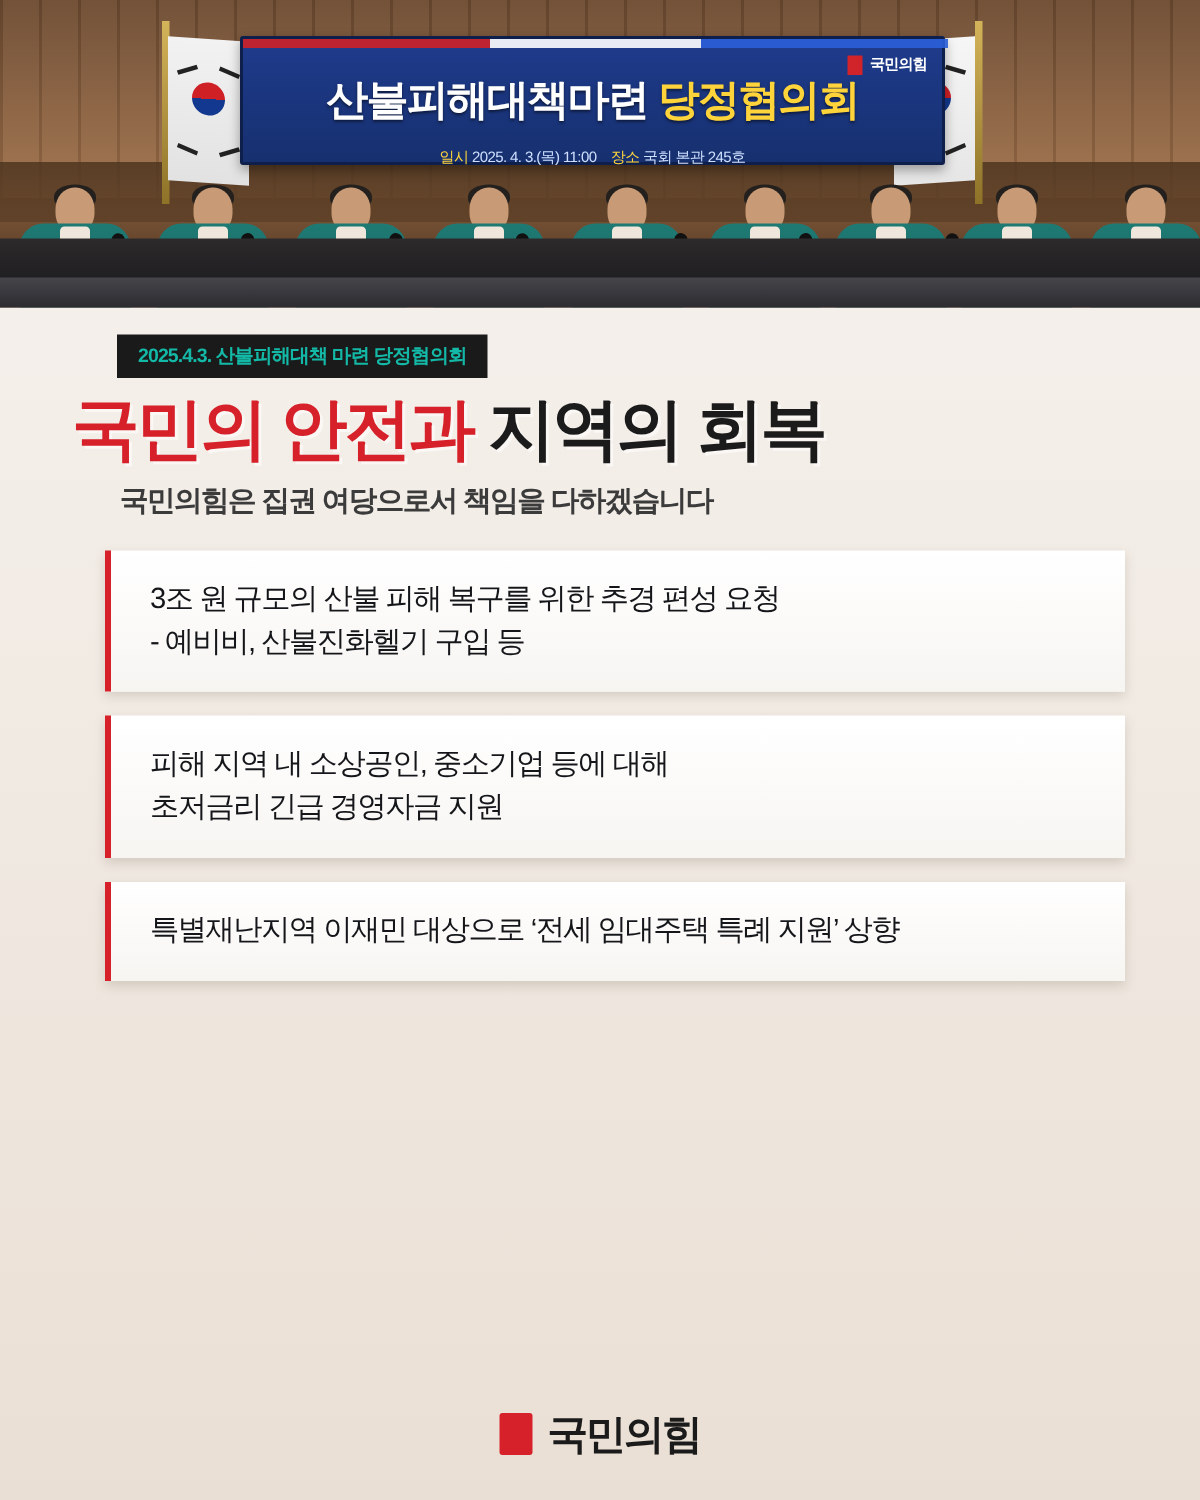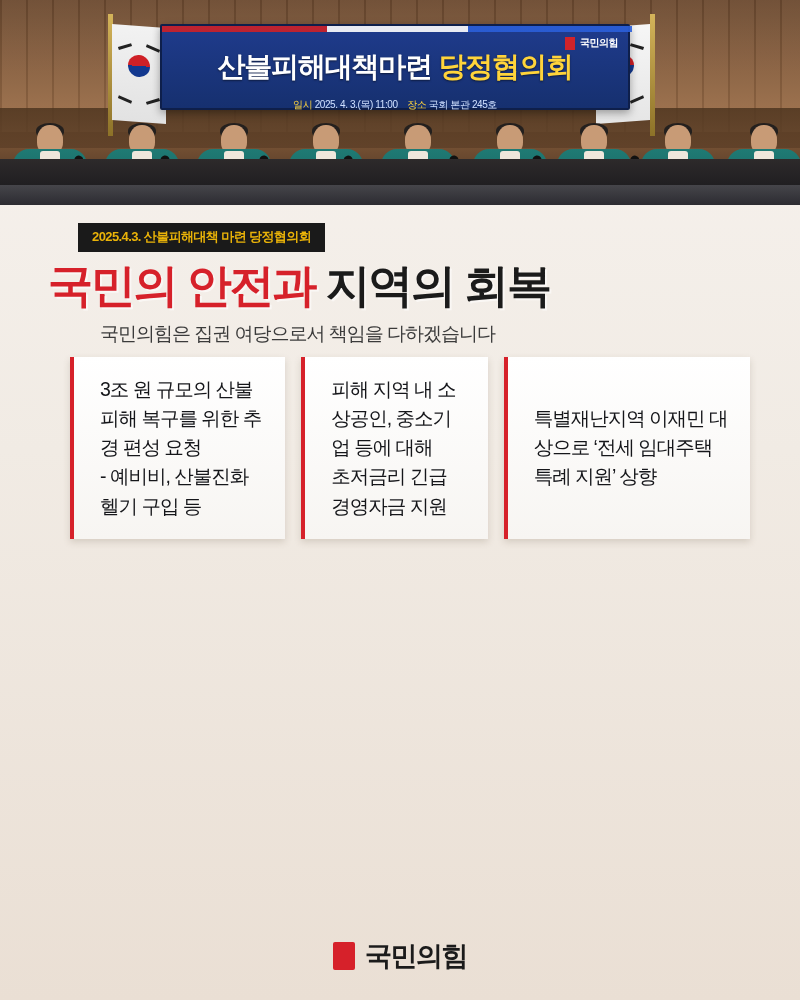--- a/index.html
+++ b/index.html
@@ -113,40 +113,40 @@
     width:34px; height:12px; background:#e9e4da; border-radius:2px;
   }
   .mic { position:absolute; bottom:20px; width:3px; height:26px; background:#111; transform-origin: bottom center; }
   .mic::after { content:""; position:absolute; top:-4px; left:-3px; width:9px; height:9px; background:#111; border-radius:50%; }
 
   
   .headwrap { position:relative; padding: 18px 0 0 0; }
   .kicker {
     margin-left: 78px;
     display:inline-block;
-    background:#1a1a1a; color:#eab308;
+    background:#1a1a1a; color:#14b8a6;
     font-size:13px; font-weight:bold; letter-spacing:-.6px;
     padding: 5px 14px 6px 14px;
   }
   .headline {
     margin: 10px 0 0 48px;
     font-size: 45px; font-weight: bold; letter-spacing: -2.2px;
     line-height: 1.08;
     color:#d6212a;
     text-shadow: 2px 2px 0 rgba(255,255,255,.55);
   }
   .headline .dk { color:#1b1b1b; }
   .subline {
-    margin: 10px 0 0 100px;
-    font-size: 19px; font-weight: normal; letter-spacing: -1px;
+    margin: 10px 0 0 80px;
+    font-size: 19px; font-weight: bold; letter-spacing: -1px;
     color:#3b3b3b;
   }
 
   
-  .list { margin: 10px 50px 0 50px; display:flex; flex-direction:row; gap:16px;padding-left:20px; }
+  .list { margin: 20px 50px 0 50px; display:flex; flex-direction:column; gap:16px;padding-left:20px; }
   .item {
     position:relative;
     background: linear-gradient(180deg,#ffffff 0%, #f7f5f2 100%);
     border-left: 4px solid #d6212a;
     box-shadow: 0 3px 7px rgba(90,70,50,.18);
     padding: 18px 22px 18px 26px;
     min-height: 66px;
     display:flex; align-items:center;
   }
   .item p {

